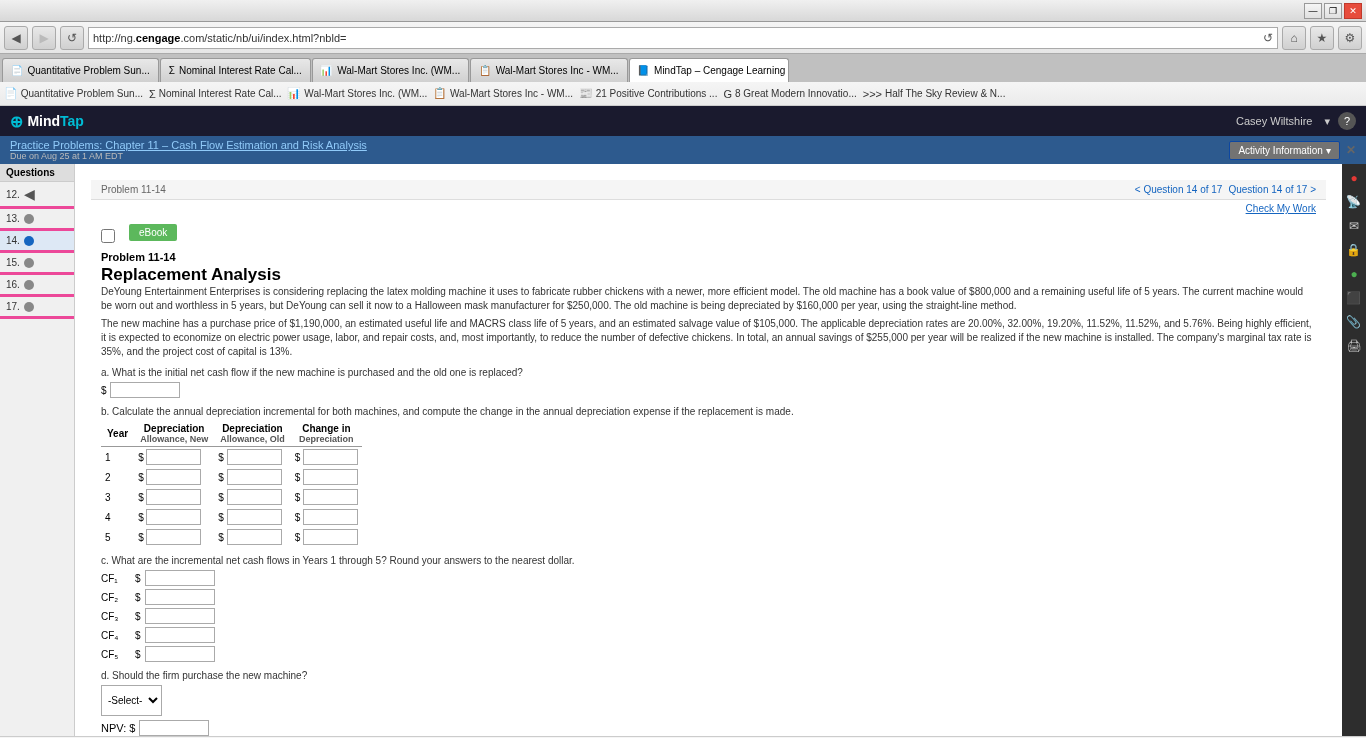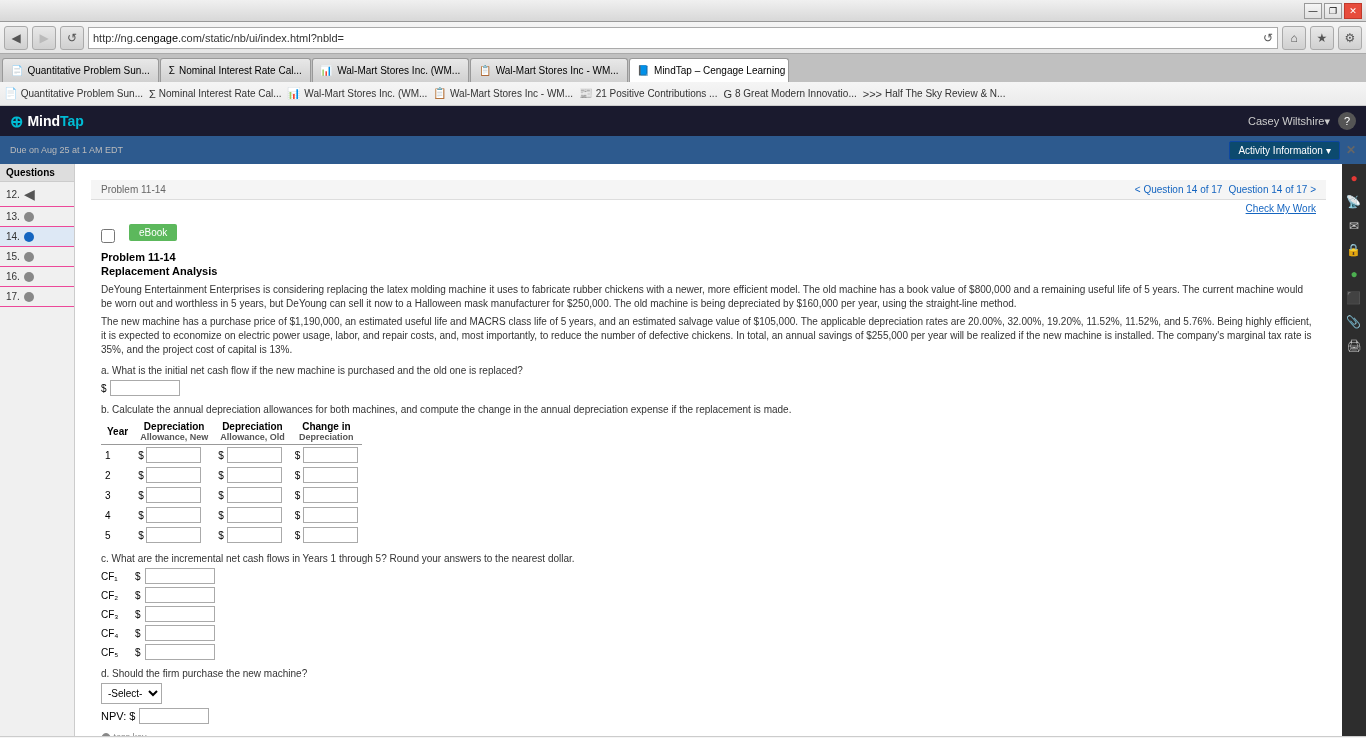--- a/index.html
+++ b/index.html
@@ -49,21 +49,21 @@
     .address-bar {
       flex: 1;
       height: 22px;
       border: 1px solid #aaa;
       background: white;
       padding: 0 4px;
       font-size: 11px;
       display: flex; align-items: center; gap: 4px;
     }
     .address-text { font-size: 11px; color: #333; flex: 1; white-space: nowrap; overflow: hidden; }
-    .address-text .highlight { color: #000; font-weight: normal; }
+    .address-text .highlight { color: #000; font-weight: bold; }
 
     
     .tab-bar {
       height: 28px;
       background: #c0c0c0;
       display: flex;
       align-items: flex-end;
       padding: 0 2px;
       gap: 1px;
     }
@@ -113,21 +113,21 @@
     .mindtap-logo {
       color: white;
       font-size: 14px;
       font-weight: bold;
       display: flex; align-items: center; gap: 4px;
     }
     .mindtap-logo .tap { color: #00bcd4; }
     .mindtap-user {
       color: #ccc;
       font-size: 11px;
-      display: flex; align-items: center; gap: 0;
+      display: flex; align-items: center; gap: 12px;
     }
     .help-btn {
       color: white;
       background: #555;
       border-radius: 50%;
       width: 18px; height: 18px;
       display: flex; align-items: center; justify-content: center;
       font-size: 11px;
     }
 
@@ -137,21 +137,21 @@
       background: #2d5a8e;
       display: flex;
       align-items: center;
       padding: 0 10px;
       justify-content: space-between;
     }
     .sub-header-left { color: white; font-size: 11px; }
     .sub-header-left .title { font-size: 11px; color: #90caf9; text-decoration: underline; cursor: pointer; }
     .sub-header-left .subtitle { font-size: 9px; color: #bbb; }
     .activity-info-btn {
-      background: #0c4a6e;
+      background: #737373;
       color: white;
       font-size: 10px;
       border: 1px solid #0d47a1;
       padding: 3px 8px;
       border-radius: 2px;
       cursor: pointer;
       display: flex; align-items: center; gap: 3px;
     }
 
     
@@ -172,21 +172,21 @@
       background: #ddd;
       padding: 3px 6px;
       font-size: 10px;
       font-weight: bold;
       border-bottom: 1px solid #ccc;
     }
     .sidebar-item {
       display: flex;
       align-items: center;
       padding: 4px 6px;
-      border-bottom: 1px solid #ec4899;
+      border-bottom: 3px solid #ec4899;
       cursor: pointer;
       gap: 4px;
     }
     .sidebar-item .num { font-size: 10px; color: #333; }
     .sidebar-item .dot {
       width: 10px; height: 10px;
       border-radius: 50%;
     }
     .dot-blue { background: #1565c0; }
     .dot-gray { background: #888; }
@@ -245,21 +245,21 @@
       border-radius: 2px;
       cursor: pointer;
       margin-bottom: 6px;
     }
     .ebook-wrapper {
       display: flex; align-items: center; gap: 14px; margin-bottom: 4px;
     }
     .ebook-checkbox { width: 14px; height: 14px; }
 
     .problem-title { font-size: 11px; font-weight: bold; margin-bottom: 2px; }
-    .problem-subtitle { font-size: 11px; font-weight: bold; margin-bottom: 6px; }
+    .problem-subtitle { font-size: 17px; font-weight: bold; }
     .problem-text { font-size: 10px; color: #333; line-height: 1.4; margin-bottom: 4px; }
 
     .question-part { font-size: 10px; color: #333; margin: 8px 0 4px 0; }
 
     
     .input-field {
       border: 1px solid #aaa;
       height: 16px;
       width: 70px;
       font-size: 10px;
@@ -308,21 +308,21 @@
       align-items: center;
       margin-bottom: 3px;
       gap: 4px;
     }
     .cf-label { font-size: 10px; width: 30px; }
     .cf-dollar { font-size: 10px; }
 
     
     .select-field {
       font-size: 10px;
-      height: 21px;
+      height: 31px;
       border: 1px solid #aaa;
       background: white;
       padding: 0 2px;
     }
 
     
     .npv-row {
       display: flex; align-items: center; gap: 4px; margin-top: 4px;
     }
 
@@ -448,20 +448,21 @@
     <div class="mindtap-user">
       <span>Casey Wiltshire</span>
       <span>▾</span>
     </div>
     <div class="help-btn">?</div>
   </div>
 </div>
 
 <div class="sub-header">
   <div class="sub-header-left">
+    <div class="title">Practice Problems: Chapter 11 – Cash Flow Estimation and Risk Analysis</div>
     <div class="subtitle">Due on Aug 25 at 1 AM EDT</div>
   </div>
   <div style="display:flex;align-items:center;gap:6px;">
     <div class="activity-info-btn">
       <span>Activity Information</span>
       <span>▾</span>
     </div>
     <span class="close-x">✕</span>
   </div>
 </div>
@@ -522,21 +523,21 @@
 
       <p class="problem-text">DeYoung Entertainment Enterprises is considering replacing the latex molding machine it uses to fabricate rubber chickens with a newer, more efficient model. The old machine has a book value of $800,000 and a remaining useful life of 5 years. The current machine would be worn out and worthless in 5 years, but DeYoung can sell it now to a Halloween mask manufacturer for $250,000. The old machine is being depreciated by $160,000 per year, using the straight-line method.</p>
       <p class="problem-text">The new machine has a purchase price of $1,190,000, an estimated useful life and MACRS class life of 5 years, and an estimated salvage value of $105,000. The applicable depreciation rates are 20.00%, 32.00%, 19.20%, 11.52%, 11.52%, and 5.76%. Being highly efficient, it is expected to economize on electric power usage, labor, and repair costs, and, most importantly, to reduce the number of defective chickens. In total, an annual savings of $255,000 per year will be realized if the new machine is installed. The company's marginal tax rate is 35%, and the project cost of capital is 13%.</p>
 
       <p class="question-part">a.  What is the initial net cash flow if the new machine is purchased and the old one is replaced?</p>
       <div class="answer-row">
         <span class="inline-dollar">$</span>
         <input type="text" class="input-field" style="">
       </div>
 
-      <p class="question-part">b.  Calculate the annual depreciation allowances for both machines, and compute the change in the annual depreciation expense if the replacement is made.</p>
+      <p class="question-part">b.  Calculate the annual depreciation incremental for both machines, and compute the change in the annual depreciation expense if the replacement is made.</p>
 
       <table class="depreciation-table">
         <thead>
           <tr>
             <th>Year</th>
             <th colspan="1">
               <div>Depreciation</div>
               <div class="col-subheader">Allowance, New</div>
             </th>
             <th colspan="1">

